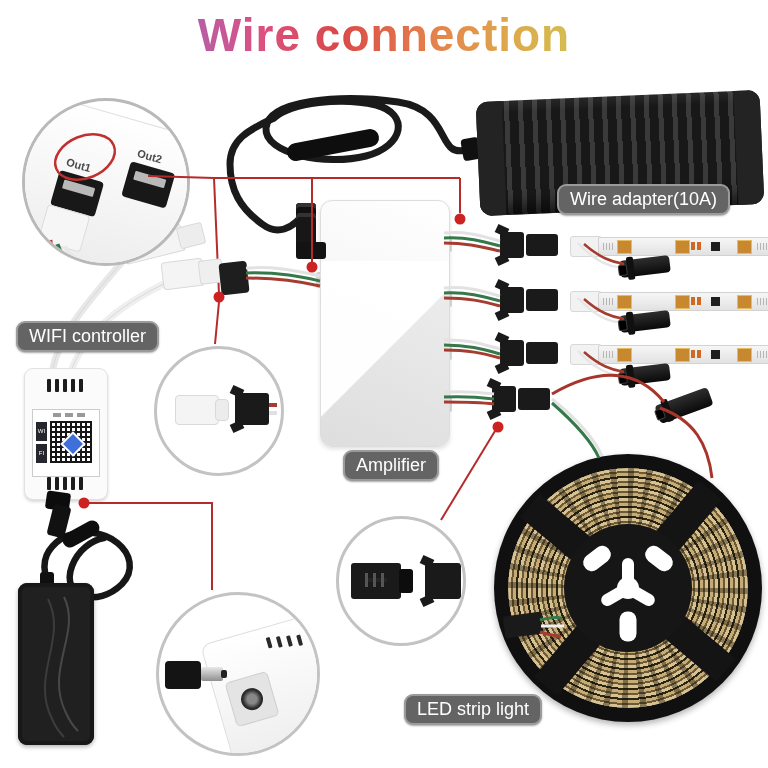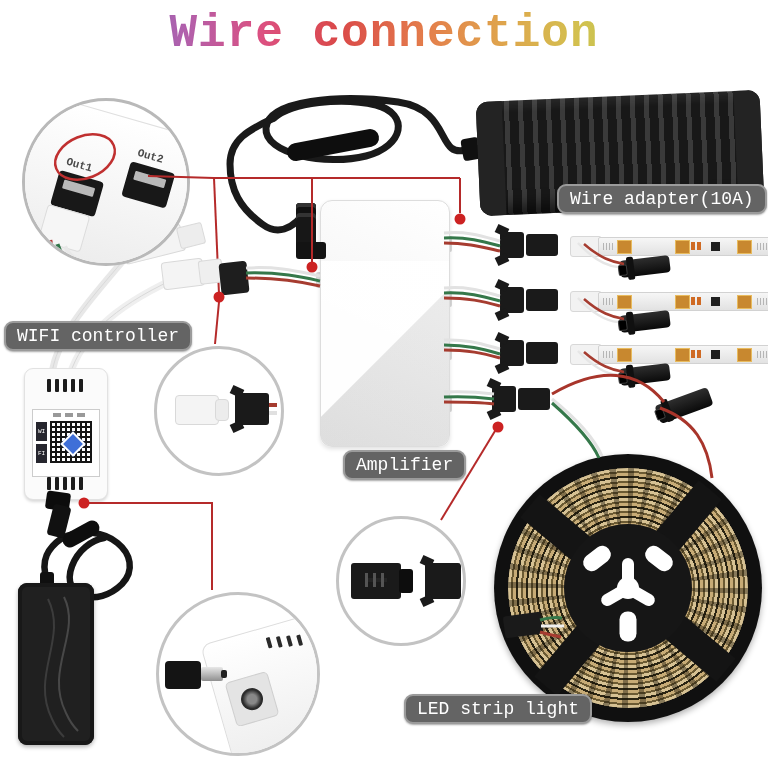--- a/index.html
+++ b/index.html
@@ -1,17 +1,17 @@
 <!DOCTYPE html>
 <html><head>
 <meta charset="utf-8">
 <style>
   html,body{margin:0;padding:0;background:#fff;}
   #stage{position:relative;width:768px;height:768px;background:#fff;overflow:hidden;
-         font-family:Liberation Mono, monospace;}
+         font-family:Liberation Sans, sans-serif;}
   .layer{position:absolute;left:0;top:0;width:768px;height:768px;pointer-events:none;}
   .abs{position:absolute;}
 
   
   #title{position:absolute;left:0;top:8px;width:768px;text-align:center;
     font-size:46px;font-weight:bold;letter-spacing:1px;
     background:linear-gradient(90deg,#4d8ac9 0%,#6a55b0 12%,#a4459e 24%,#d6336c 34%,#d42a2a 44%,#e06b2d 56%,#d9982e 66%,#cbb832 76%,#8fba3a 88%,#5bab4a 100%);
     -webkit-background-clip:text;background-clip:text;color:transparent;
     text-shadow:0 0 1px rgba(255,255,255,.15);}
 
@@ -429,17 +429,17 @@
     <g fill="#cc2222">
       <circle cx="312" cy="267" r="5.5"></circle>
       <circle cx="460" cy="219" r="5.5"></circle>
       <circle cx="219" cy="297" r="5.5"></circle>
       <circle cx="498" cy="427" r="5.5"></circle>
       <circle cx="84" cy="503" r="5.5"></circle>
     </g>
   </svg>
 
   <div class="tag" style="left:557px;top:184px">Wire adapter(10A)</div>
-  <div class="tag" style="left:4px;top:321px">WIFI controller</div>
+  <div class="tag" style="left:16px;top:321px">WIFI controller</div>
   <div class="tag" style="left:404px;top:694px">LED strip light</div>
   <div class="tag" style="left:343px;top:450px">Amplifier</div>
 
 </div>
 
 </body></html>

